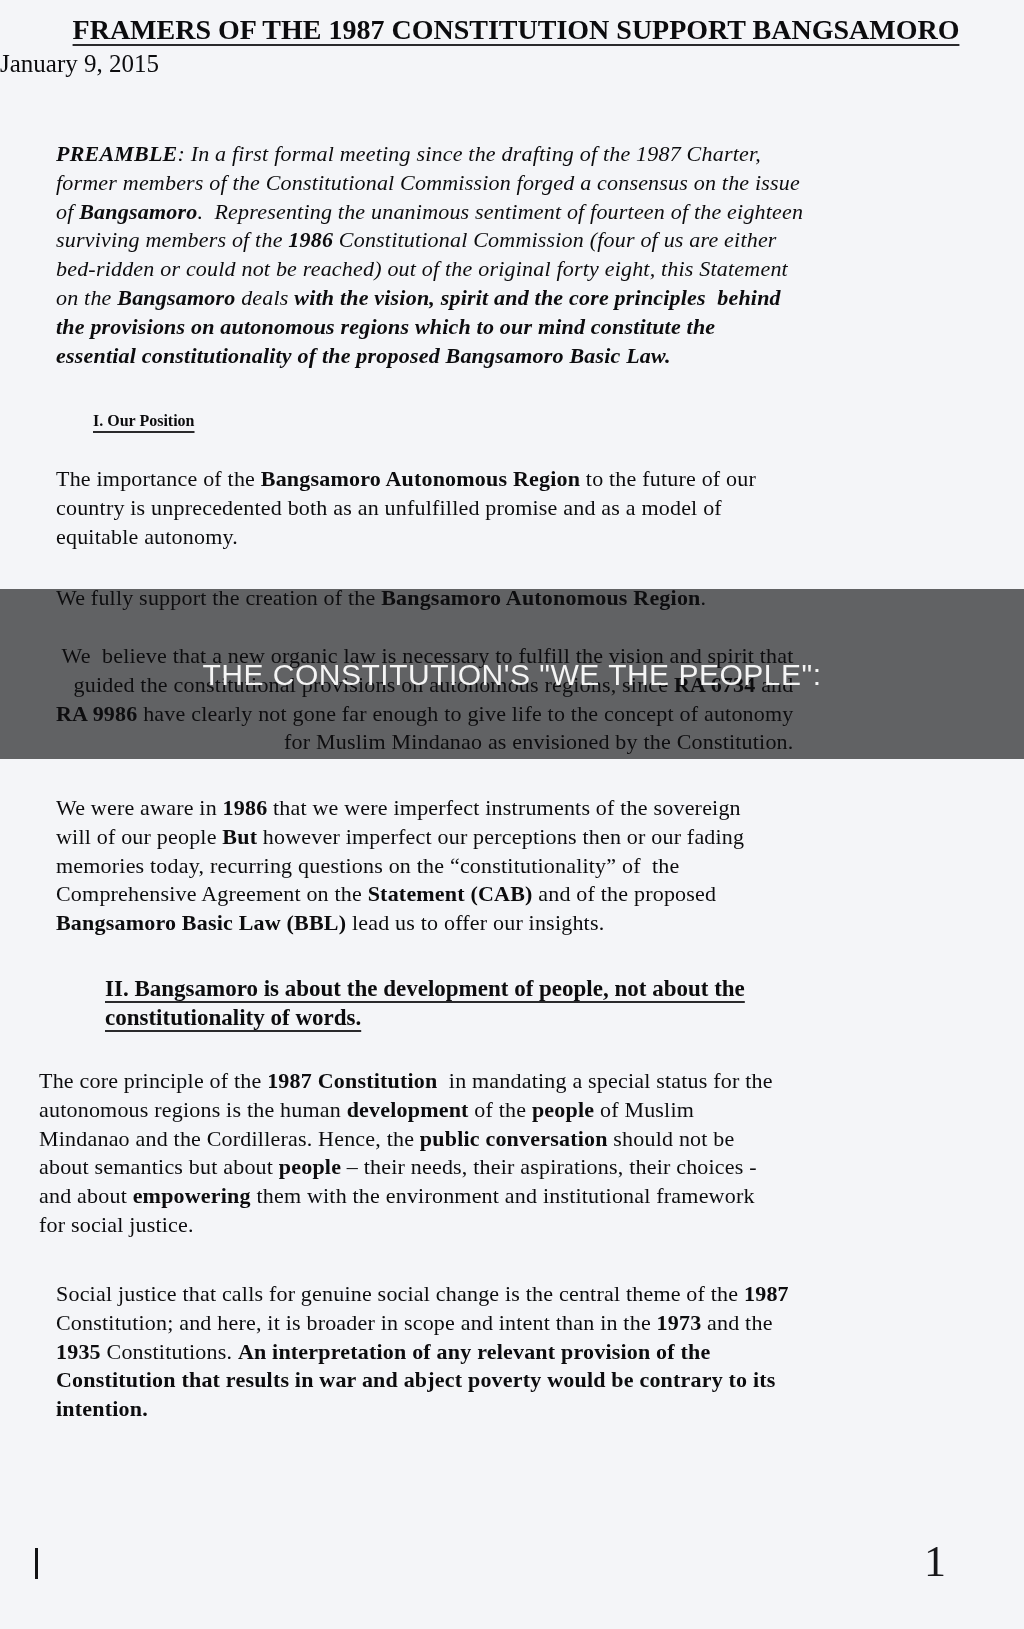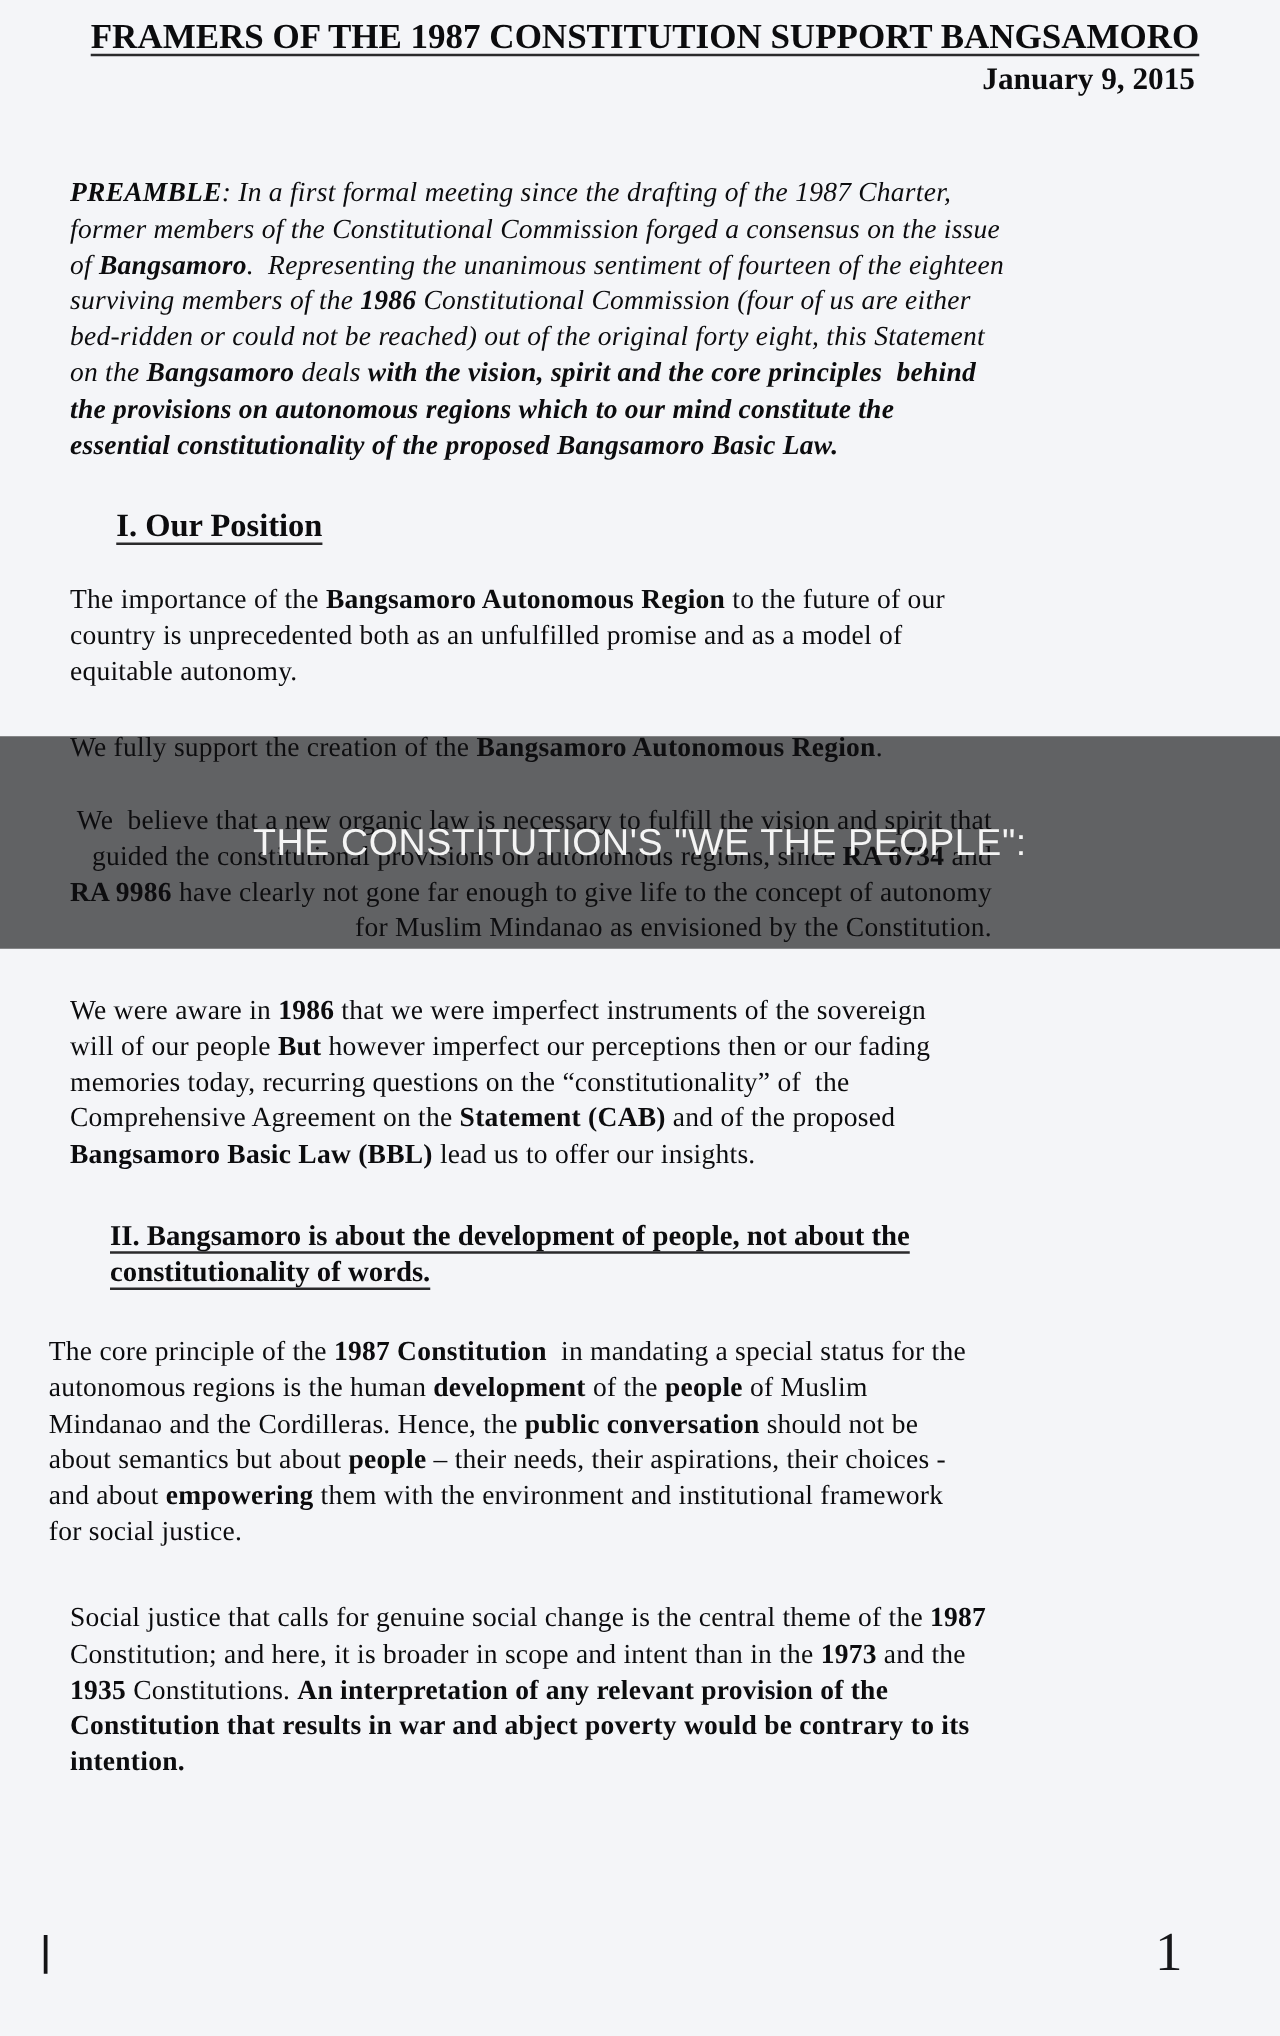--- a/index.html
+++ b/index.html
@@ -30,31 +30,31 @@
   }
   #doc-title{
     top:13px;left:0;width:956px;
     text-align:center;
     font-size:28px;font-weight:bold;
     line-height:34px;
     white-space:pre;
   }
   #doc-date{
     top:49px;left:0;width:956px;
-    text-align:right;
-    font-size:25px;font-weight:bold;
+    text-align:left;
+    font-size:25px;font-weight:normal;
     line-height:30px;
   }
   #p-preamble{top:139px;left:55px;}
-  #h-position{top:407px;left:55px;font-size:26px;font-weight:bold;line-height:28.8px;white-space:pre;}
+  #h-position{top:407px;left:55px;font-size:16px;font-weight:bold;line-height:28.8px;white-space:pre;}
   #p-importance{top:464px;left:55px;}
   #p-support{top:583px;left:55px;}
   #p-believe{top:641px;left:55px;text-align:right;}
   #p-aware{top:793px;left:55px;}
-  #h-development{top:975px;left:50px;font-size:23px;font-weight:bold;line-height:28.8px;white-space:pre;}
+  #h-development{top:975px;left:67px;font-size:23px;font-weight:bold;line-height:28.8px;white-space:pre;}
   #p-core{top:1066px;left:38px;}
   #p-social{top:1279px;left:55px;}
   #overlay-banner{
     left:0;top:589px;width:1024px;height:170px;
     background:rgba(14,14,16,0.64);
     display:flex;flex-direction:column;
     align-items:center;justify-content:center;
     gap:13px;
     font-family:"Liberation Sans",sans-serif;
     z-index:5;

